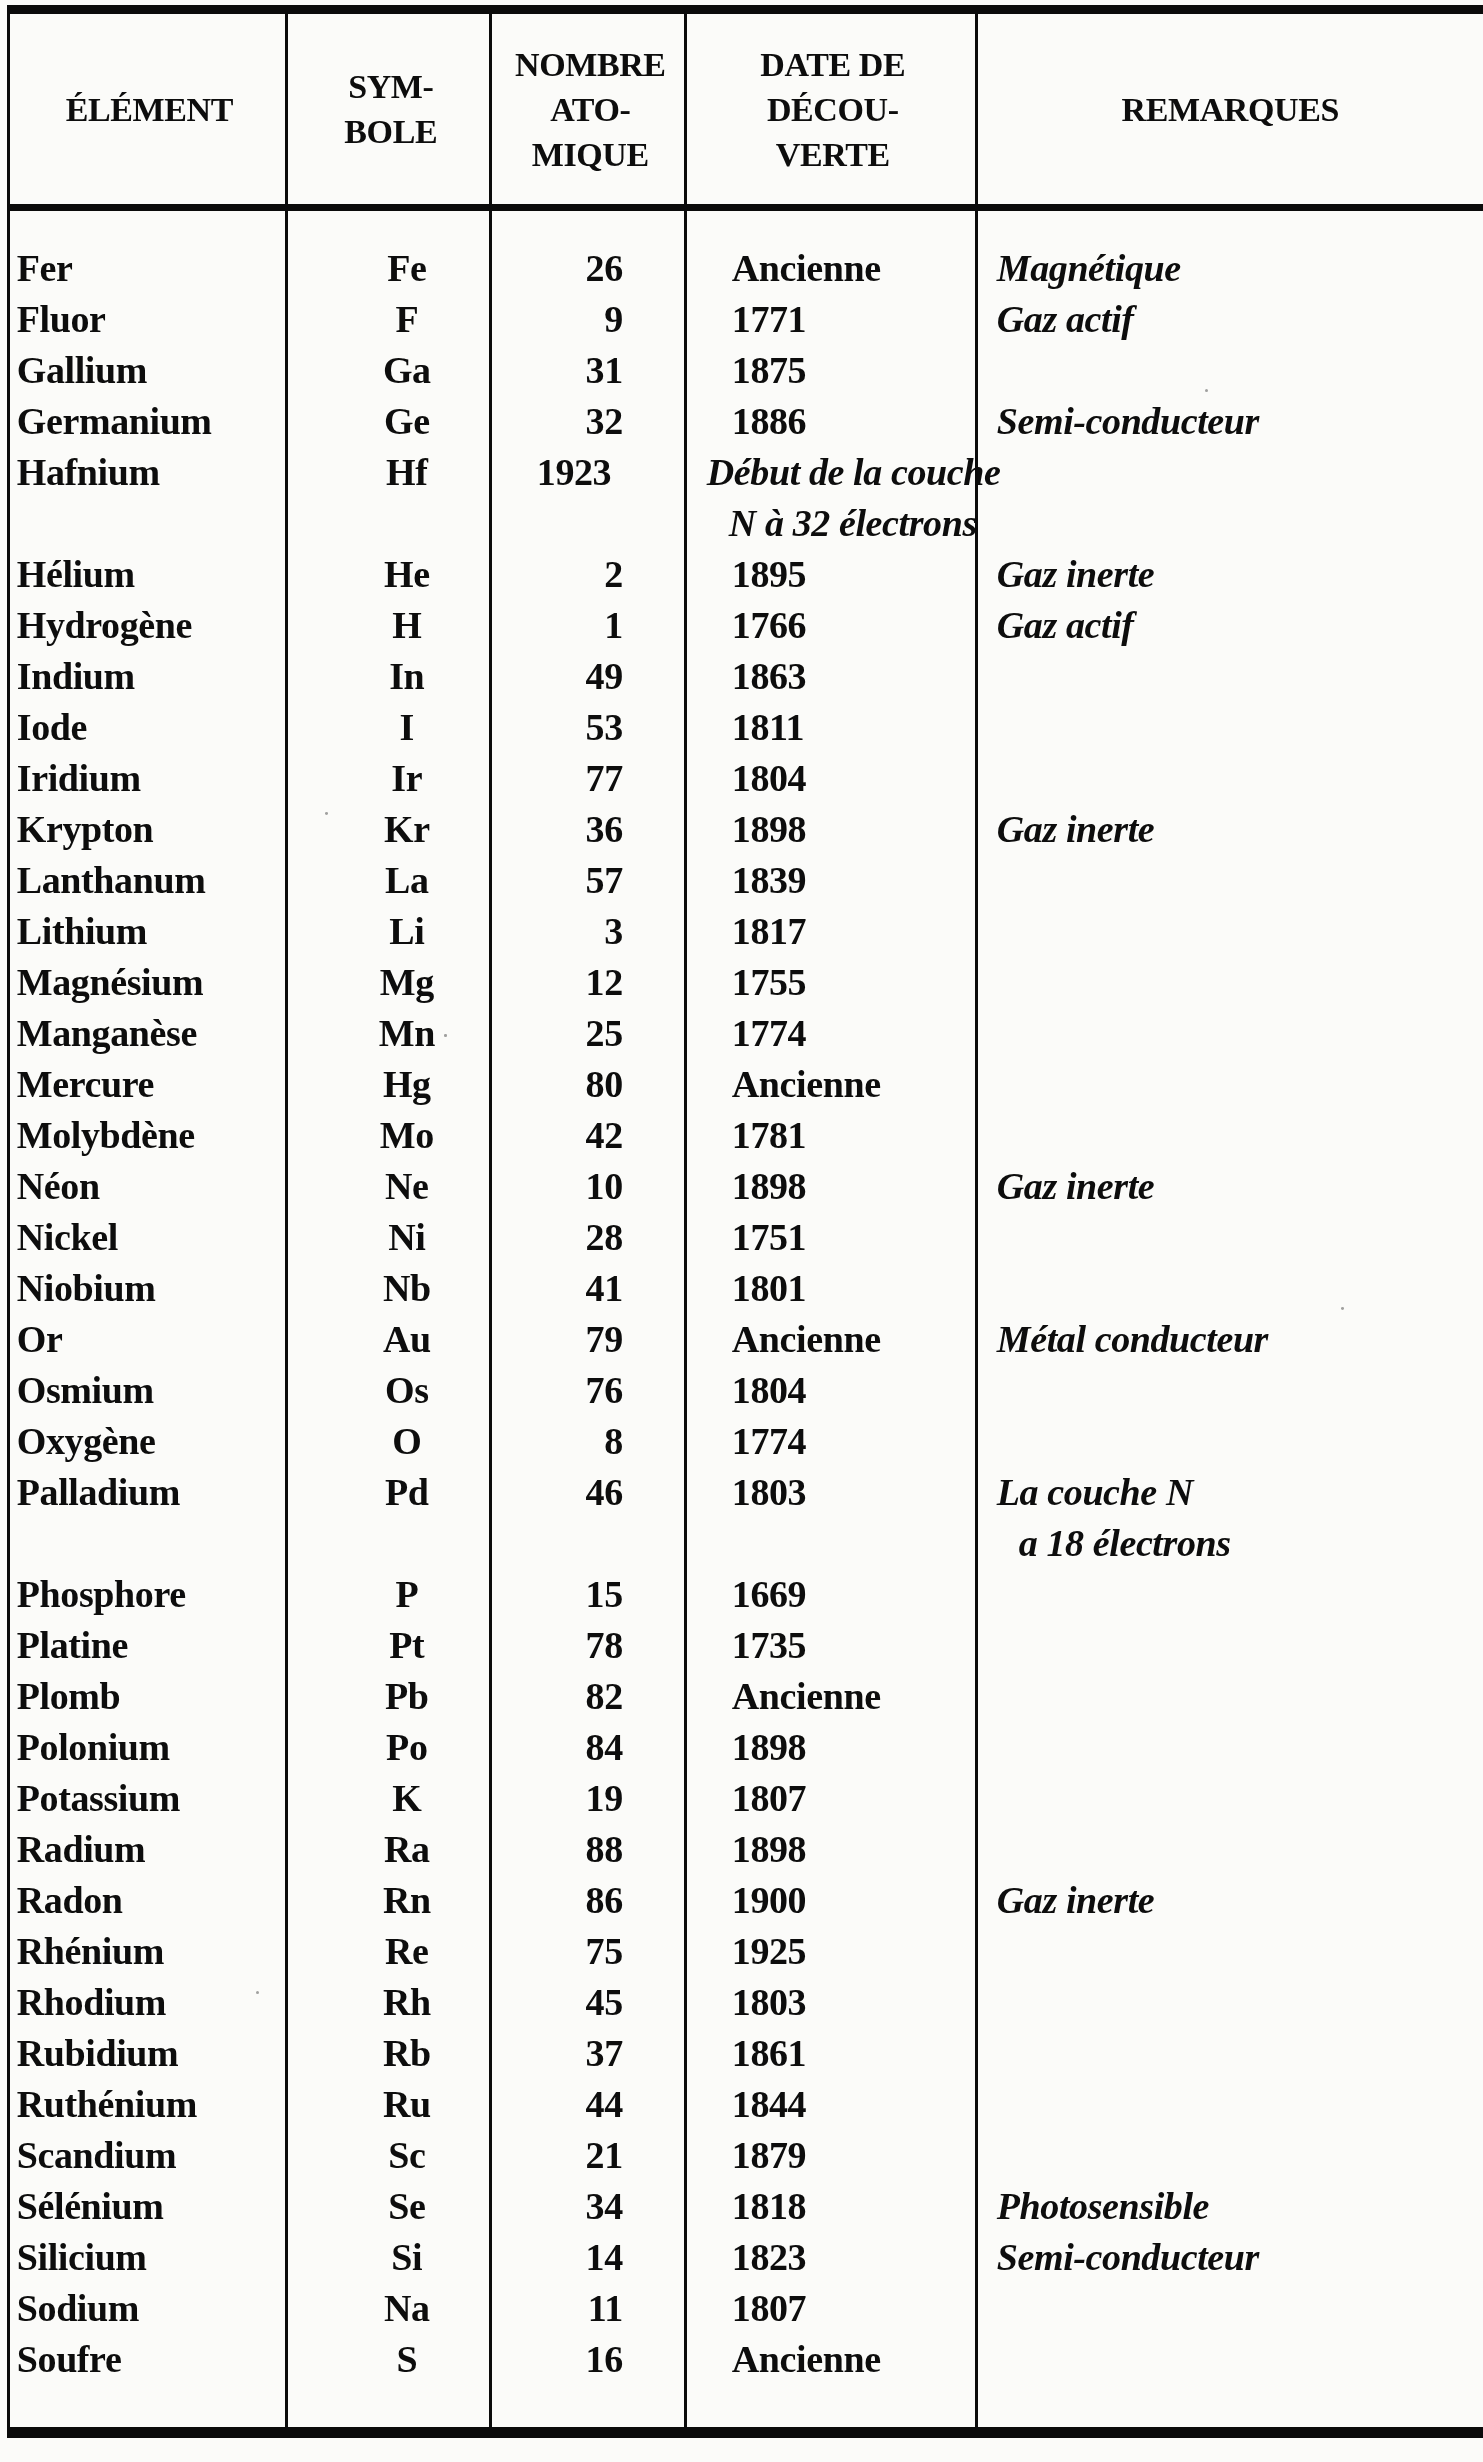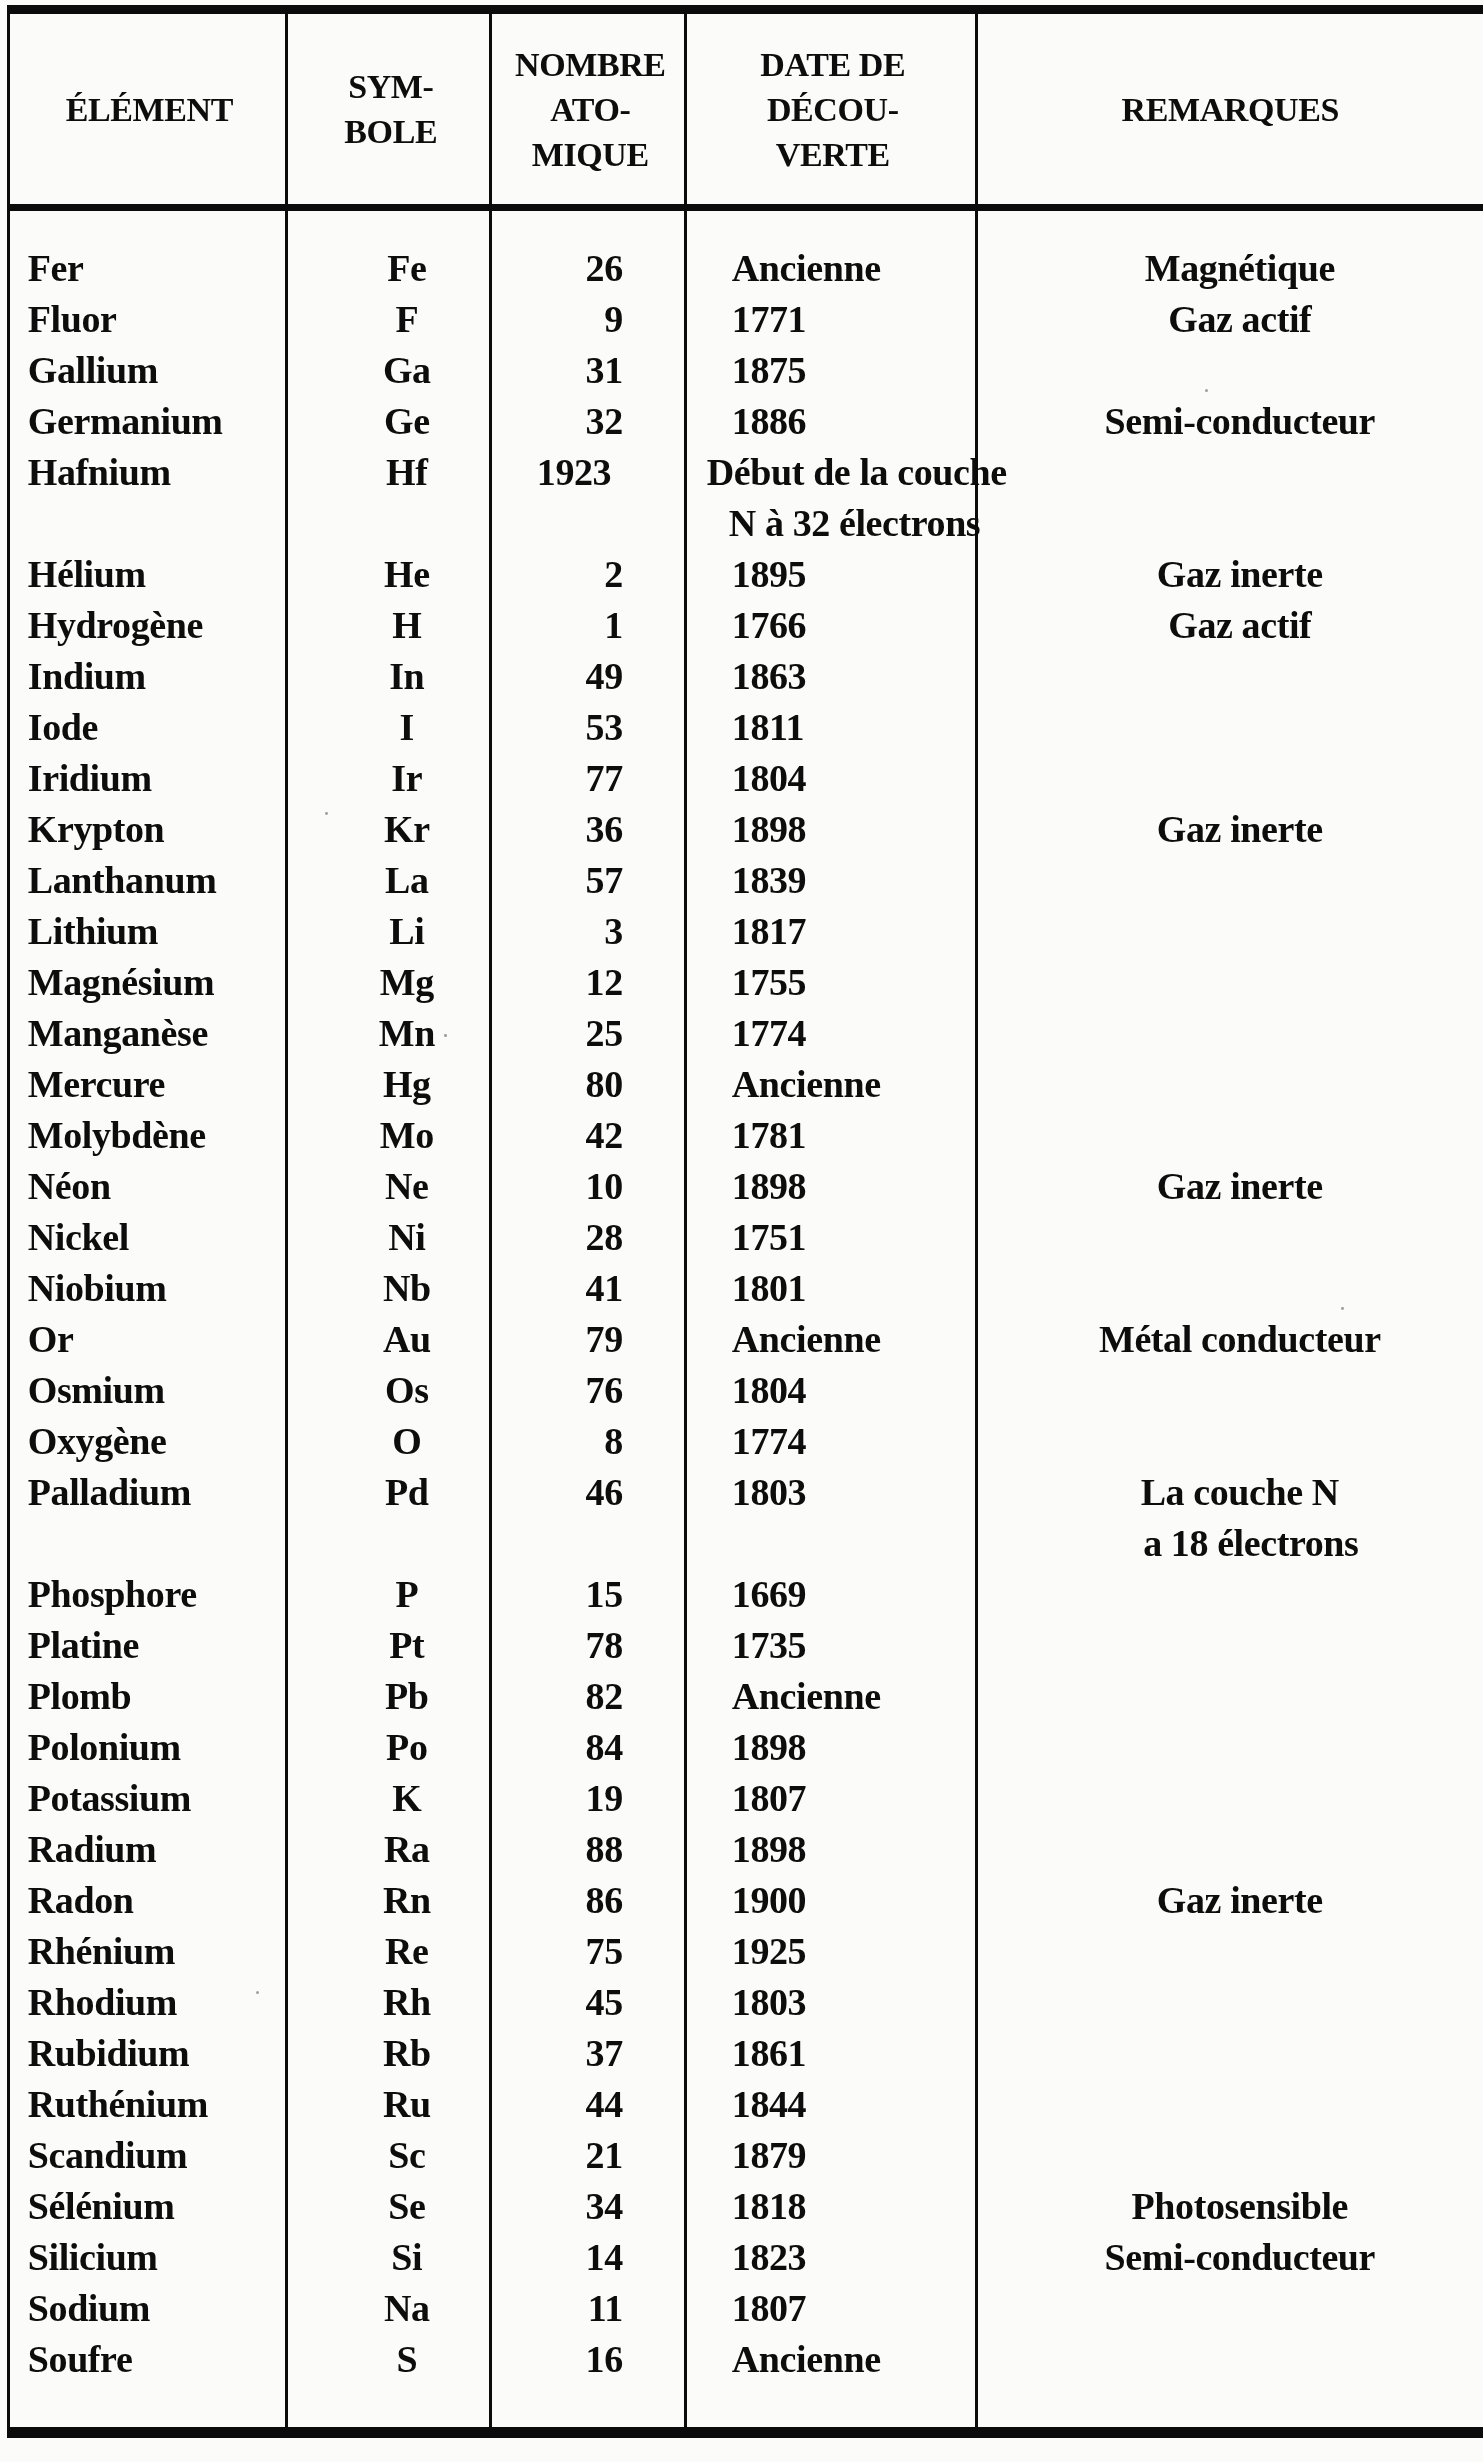--- a/index.html
+++ b/index.html
@@ -34,25 +34,25 @@
   .header-cell{
     display:flex;flex-direction:column;justify-content:center;align-items:center;
     text-align:center;
     font-weight:700;font-size:34px;line-height:45px;letter-spacing:-0.4px;
   }
   .body{
     padding-top:32px;
   }
   .row{line-height:51px;font-size:38px;font-weight:700;letter-spacing:-0.4px;}
   .cell{white-space:nowrap;overflow:visible;}
-  .c-element{padding-left:18px;text-align:left;}
+  .c-element{padding-left:7px;text-align:left;}
   .c-symbol{text-align:center;margin-left:32px;}
   .c-atomic{text-align:right;padding-right:65px;box-sizing:border-box;}
   .c-date{text-align:left;padding-left:44px;box-sizing:border-box;}
-  .c-remark{text-align:center;padding-left:19px;box-sizing:border-box;}
+  .c-remark{text-align:left;padding-left:19px;box-sizing:border-box;font-style:italic;}
   .remark-line2{padding-left:22px;}
   
   .speck{position:absolute;background:#555;border-radius:50%;opacity:.55;}
 </style>
 </head>
 <body>
 
 <div class="table">
   <div class="vline vl-1"></div>
   <div class="vline vl-2"></div>

